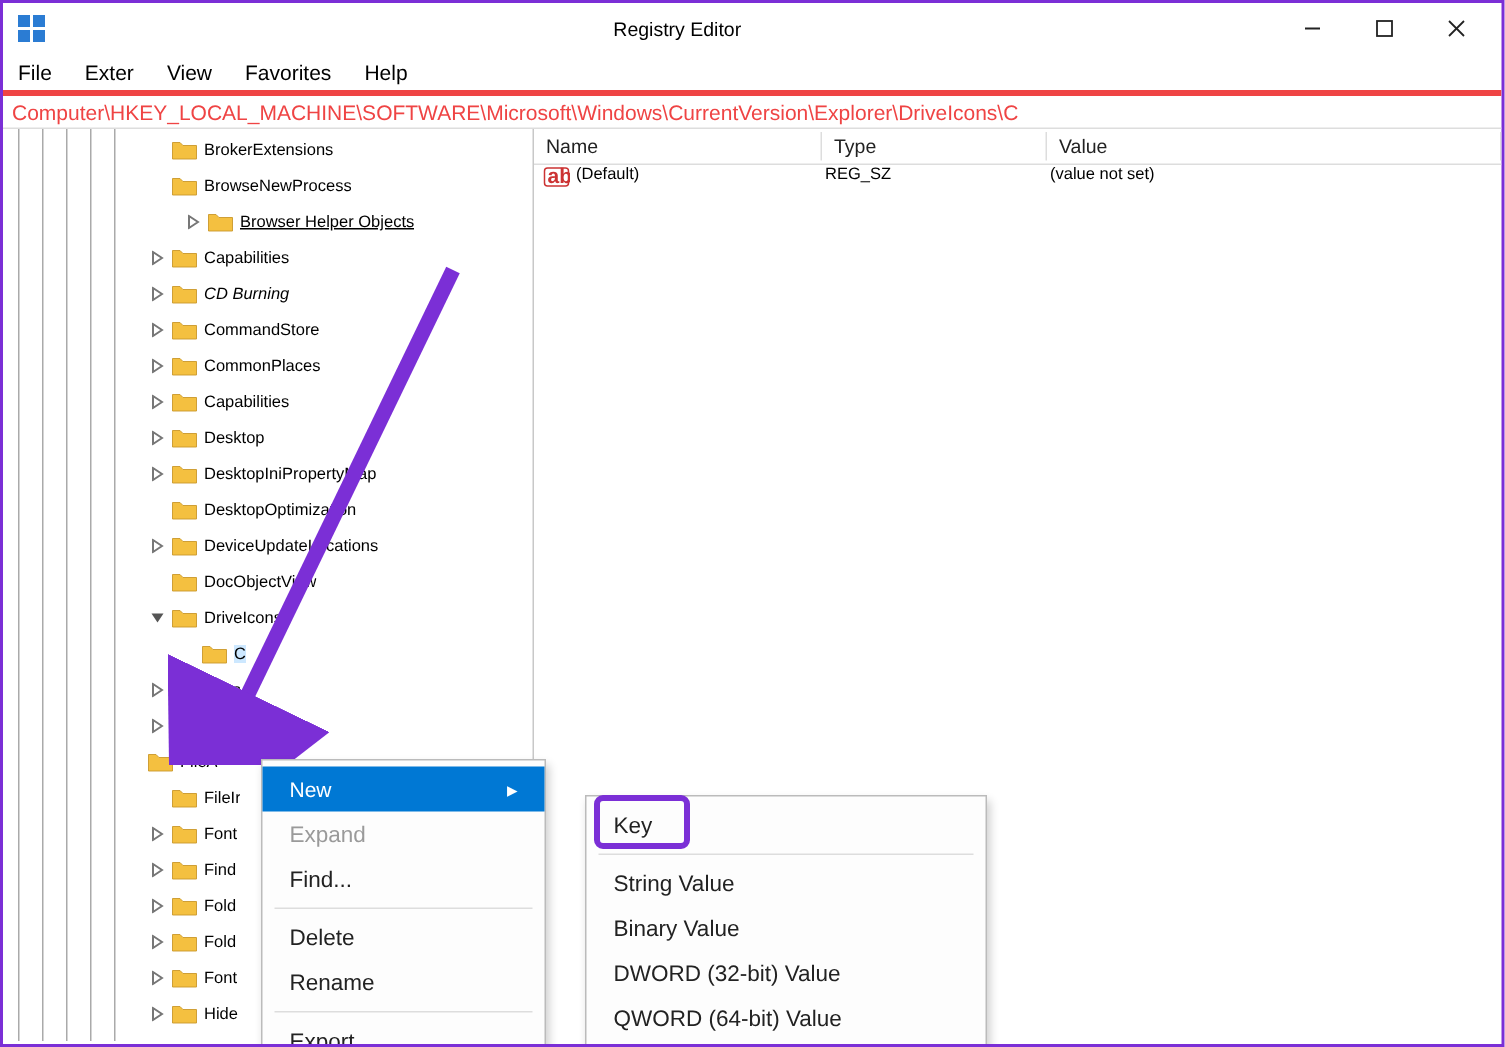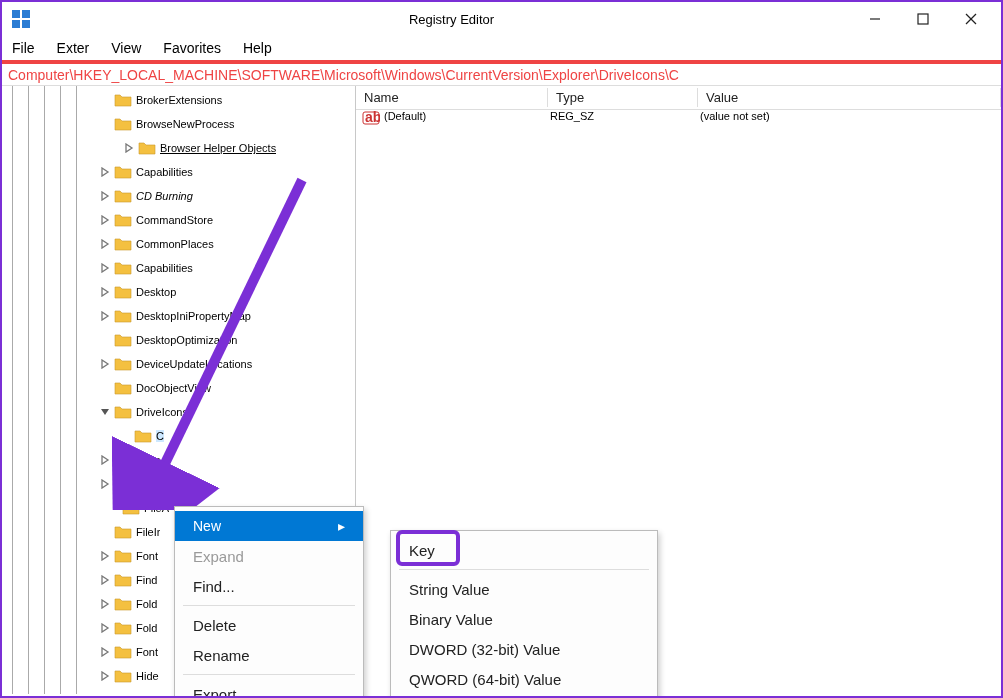--- a/index.html
+++ b/index.html
@@ -259,21 +259,21 @@
           <span class="twist">
             <svg width="10" height="10">
               <path d="M2 1 L8 5 L2 9 Z" fill="none" stroke="#777" stroke-width="1.3"></path>
             </svg>
           </span>
           <span class="folder"><svg viewBox="0 0 18 14">
               <path d="M1 3 L1 13 L17 13 L17 4 L8 4 L6 2 L1 2 Z" fill="#f4c040" stroke="#c9972a" stroke-width="0.6"></path>
             </svg></span>
           <span class="lbl">Exter</span>
         </div>
-        <div class="node" style="padding-left: 104px;">
+        <div class="node" style="padding-left: 80px;">
           <span class="twist"></span>
           <span class="folder"><svg viewBox="0 0 18 14">
               <path d="M1 3 L1 13 L17 13 L17 4 L8 4 L6 2 L1 2 Z" fill="#f4c040" stroke="#c9972a" stroke-width="0.6"></path>
             </svg></span>
           <span class="lbl">FileA</span>
         </div>
         <div class="node" style="padding-left: 96px;">
           <span class="twist"></span>
           <span class="folder"><svg viewBox="0 0 18 14">
               <path d="M1 3 L1 13 L17 13 L17 4 L8 4 L6 2 L1 2 Z" fill="#f4c040" stroke="#c9972a" stroke-width="0.6"></path>

